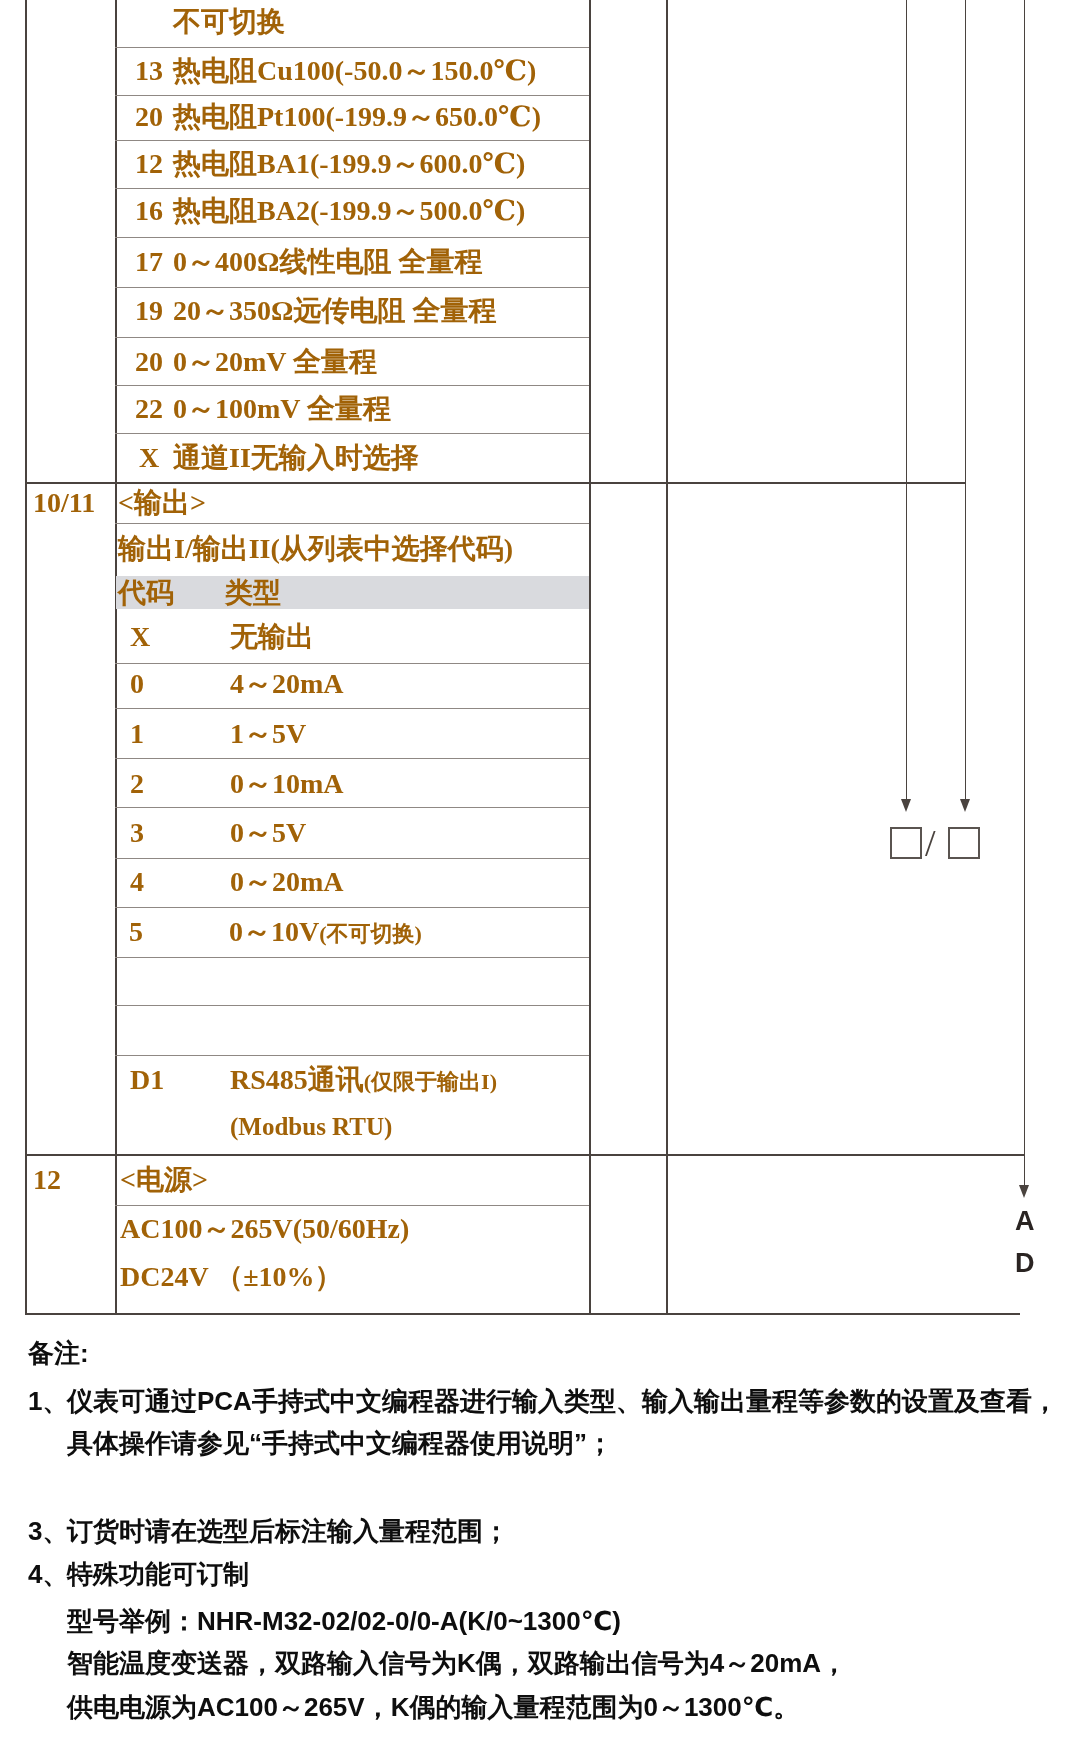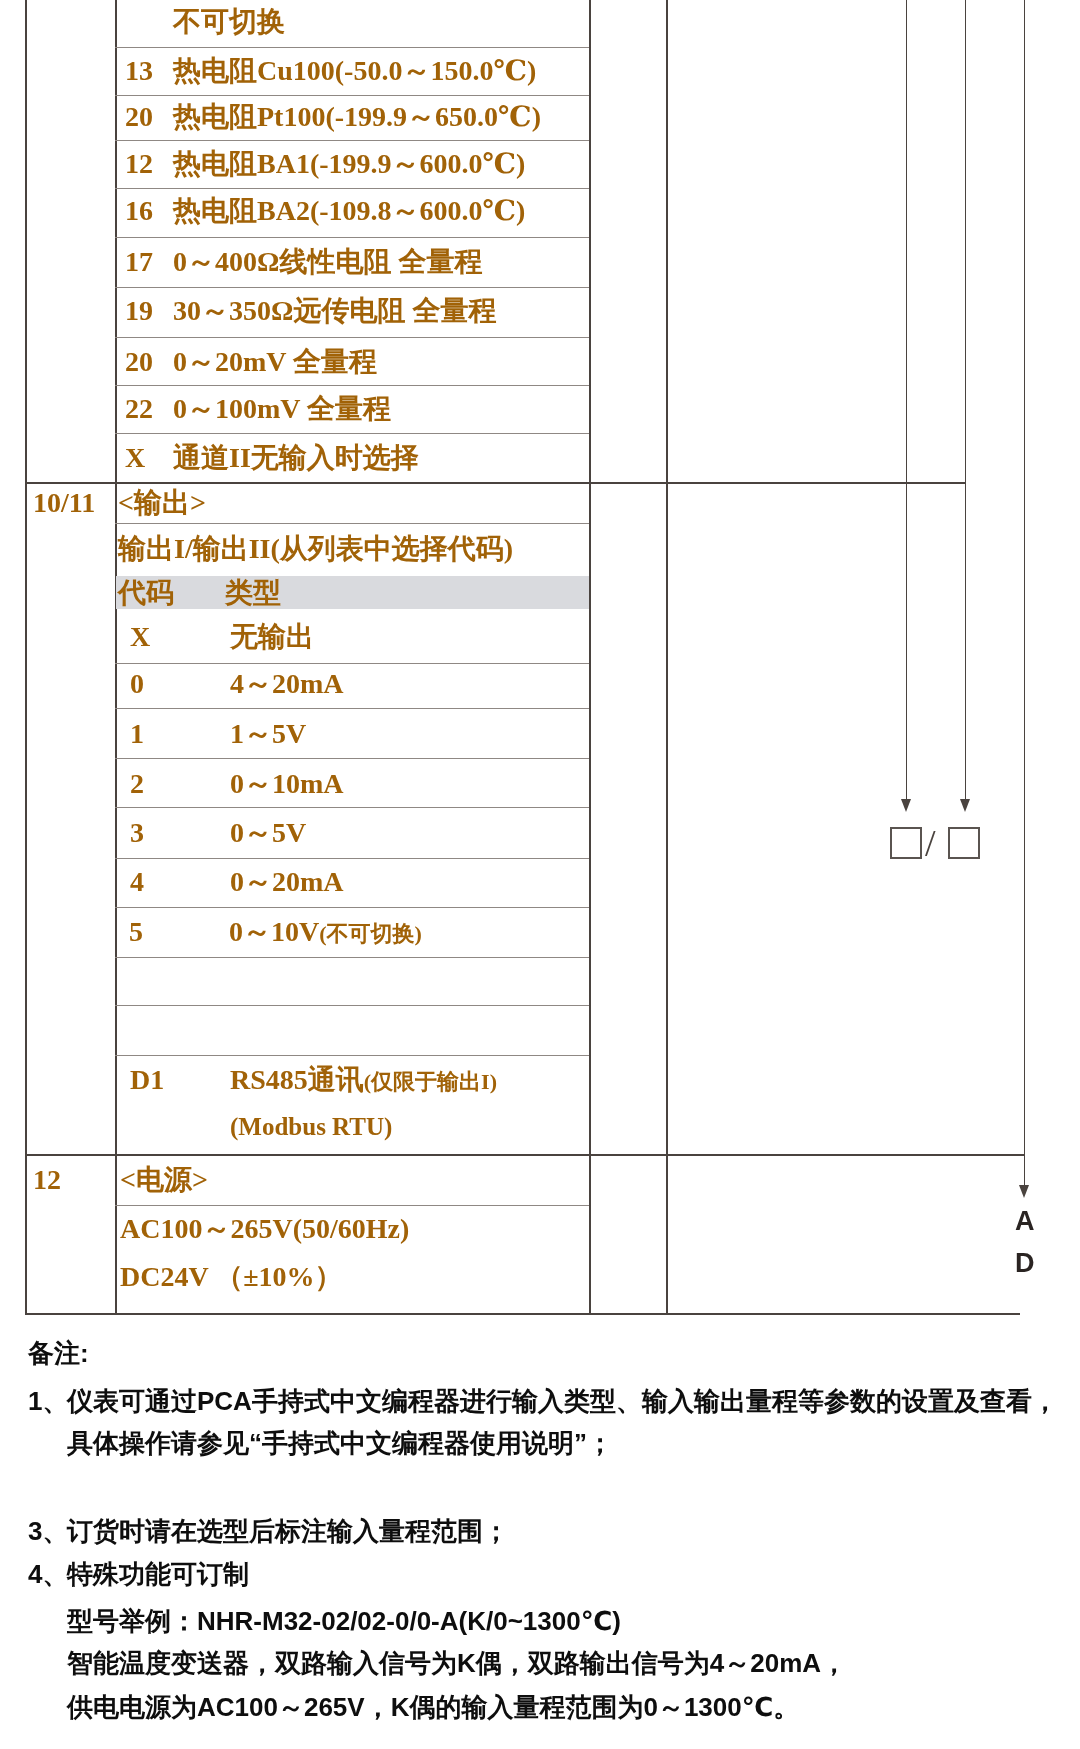--- a/index.html
+++ b/index.html
@@ -5,21 +5,21 @@
   html,body{margin:0;padding:0;background:#fff;}
   #page{position:relative;width:1080px;height:1749px;background:#ffffff;overflow:hidden;
         font-family:"Liberation Serif","DejaVu Serif",serif;}
   .vline{position:absolute;width:2px;background:#4a433f;}
   .hline{position:absolute;height:2px;background:#4a433f;}
   .hsub{position:absolute;height:1px;background:#8f8884;}
   .band{position:absolute;background:#d9dade;}
   .t{position:absolute;font-family:"Liberation Serif","DejaVu Serif",serif;font-weight:700;
      color:#a16207;font-size:28px;line-height:32px;white-space:nowrap;}
   .t .sm{font-size:22px;}
-  .in-row .code{display:inline-block;width:48px;}
+  .in-row .code{display:inline-block;width:48px;text-align:center;}
   .out-row .code{display:inline-block;width:100px;}
   .hdr .code{display:inline-block;width:107px;}
   .note{position:absolute;font-family:"Liberation Sans","DejaVu Sans",sans-serif;font-weight:700;
         color:#0e0e0e;font-size:26px;line-height:32px;white-space:nowrap;}
   .nnum{display:inline-block;width:39px;}
   .box{position:absolute;width:28px;height:28px;border:2px solid #5a5450;background:#fff;}
   .arrow{position:absolute;width:0;height:0;border-left:5px solid transparent;
          border-right:5px solid transparent;border-top:13px solid #4a433f;}
   .slash{position:absolute;font-family:"Liberation Serif","DejaVu Serif",serif;
          font-size:38px;font-weight:400;color:#4a433f;line-height:38px;}
@@ -70,23 +70,23 @@
 
   <div class="hsub" style="left:115px;top:1205px;width:474px"></div>
 
   <div class="band" style="left:116px;top:576px;width:473px;height:33px"></div>
 
   <div class="t" style="left:173px;top:6px">不可切换</div>
 
   <div class="t in-row" style="left:125px;top:55px"><span class="code">13</span><span>热电阻Cu100(-50.0～150.0℃)</span></div>
   <div class="t in-row" style="left:125px;top:101px"><span class="code">20</span><span>热电阻Pt100(-199.9～650.0℃)</span></div>
   <div class="t in-row" style="left:125px;top:148px"><span class="code">12</span><span>热电阻BA1(-199.9～600.0℃)</span></div>
-  <div class="t in-row" style="left:125px;top:195px"><span class="code">16</span><span>热电阻BA2(-109.8～600.0℃)</span></div>
+  <div class="t in-row" style="left:125px;top:195px"><span class="code">16</span><span>热电阻BA2(-199.9～500.0℃)</span></div>
   <div class="t in-row" style="left:125px;top:246px"><span class="code">17</span><span>0～400Ω线性电阻 全量程</span></div>
-  <div class="t in-row" style="left:125px;top:295px"><span class="code">19</span><span>30～350Ω远传电阻 全量程</span></div>
+  <div class="t in-row" style="left:125px;top:295px"><span class="code">19</span><span>20～350Ω远传电阻 全量程</span></div>
   <div class="t in-row" style="left:125px;top:346px"><span class="code">20</span><span>0～20mV 全量程</span></div>
   <div class="t in-row" style="left:125px;top:393px"><span class="code">22</span><span>0～100mV 全量程</span></div>
   <div class="t in-row" style="left:125px;top:442px"><span class="code">X</span><span>通道II无输入时选择</span></div>
 
   <div class="t" style="left:33px;top:487px">10/11</div>
   <div class="t" style="left:118px;top:487px">&lt;输出&gt;</div>
   <div class="t" style="left:118px;top:533px">输出I/输出II(从列表中选择代码)</div>
   <div class="t hdr" style="left:118px;top:577px"><span class="code">代码</span><span>类型</span></div>
 
   <div class="t out-row" style="left:130px;top:621px"><span class="code">X</span><span>无输出</span></div>

